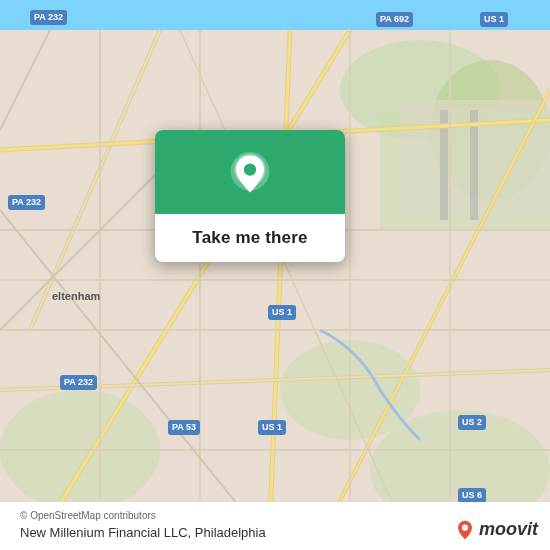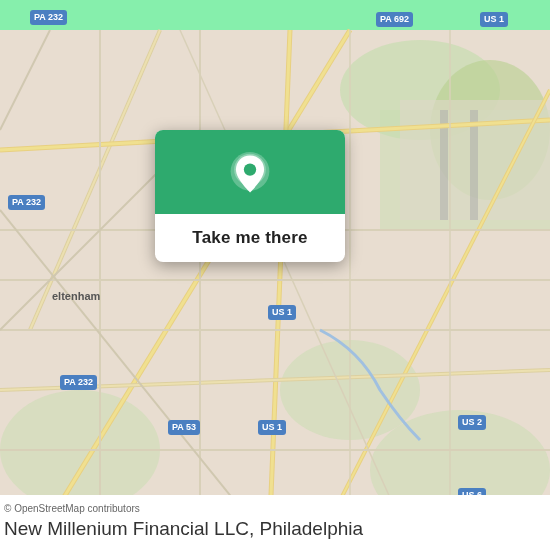--- a/index.html
+++ b/index.html
@@ -9,21 +9,21 @@
       height: 550px;
       overflow: hidden;
       font-family: Arial, sans-serif;
       position: relative;
     }
 
     #map-container {
       width: 550px;
       height: 550px;
       position: relative;
-      background-color: #86efac;
+      background-color: #7dd3fc;
       overflow: hidden;
     }
 
     
     #map-bg {
       position: absolute;
       top: 0; left: 0;
       width: 100%; height: 100%;
     }
 
@@ -71,32 +71,32 @@
       cursor: pointer;
       letter-spacing: 0.01em;
     }
 
     
     #bottom-bar {
       position: absolute;
       bottom: 0; left: 0;
       width: 100%;
       background: white;
-      padding: 8px 4px 10px;
+      padding: 8px 20px 10px;
       z-index: 20;
     }
 
     #attribution {
       font-size: 10px;
       color: #666;
       margin-bottom: 4px;
     }
 
     #location-title {
-      font-size: 19px;
+      font-size: 13px;
       font-weight: 500;
       color: #333;
     }
 
     
     #moovit-logo {
       position: absolute;
       bottom: 10px;
       right: 12px;
       display: flex;
@@ -216,14 +216,22 @@
     <div id="popup-card-bottom">
       <span id="take-me-there-btn">Take me there</span>
     </div>
   </div>
 
   <div id="bottom-bar">
     <div id="attribution">© OpenStreetMap contributors</div>
     <div id="location-title">New Millenium Financial LLC, Philadelphia</div>
   </div>
 
+  <div id="moovit-logo">
+
+    <svg id="moovit-pin" viewBox="0 0 20 26" xmlns="http://www.w3.org/2000/svg">
+      <path d="M10 1 C5 1 1 5 1 10 C1 17 10 25 10 25 C10 25 19 17 19 10 C19 5 15 1 10 1 Z" fill="#e8503a"></path>
+      <circle cx="10" cy="10" r="4" fill="white"></circle>
+    </svg>
+    <span id="moovit-text">moovit</span>
+  </div>
 
 </div>
 
 </body></html>

